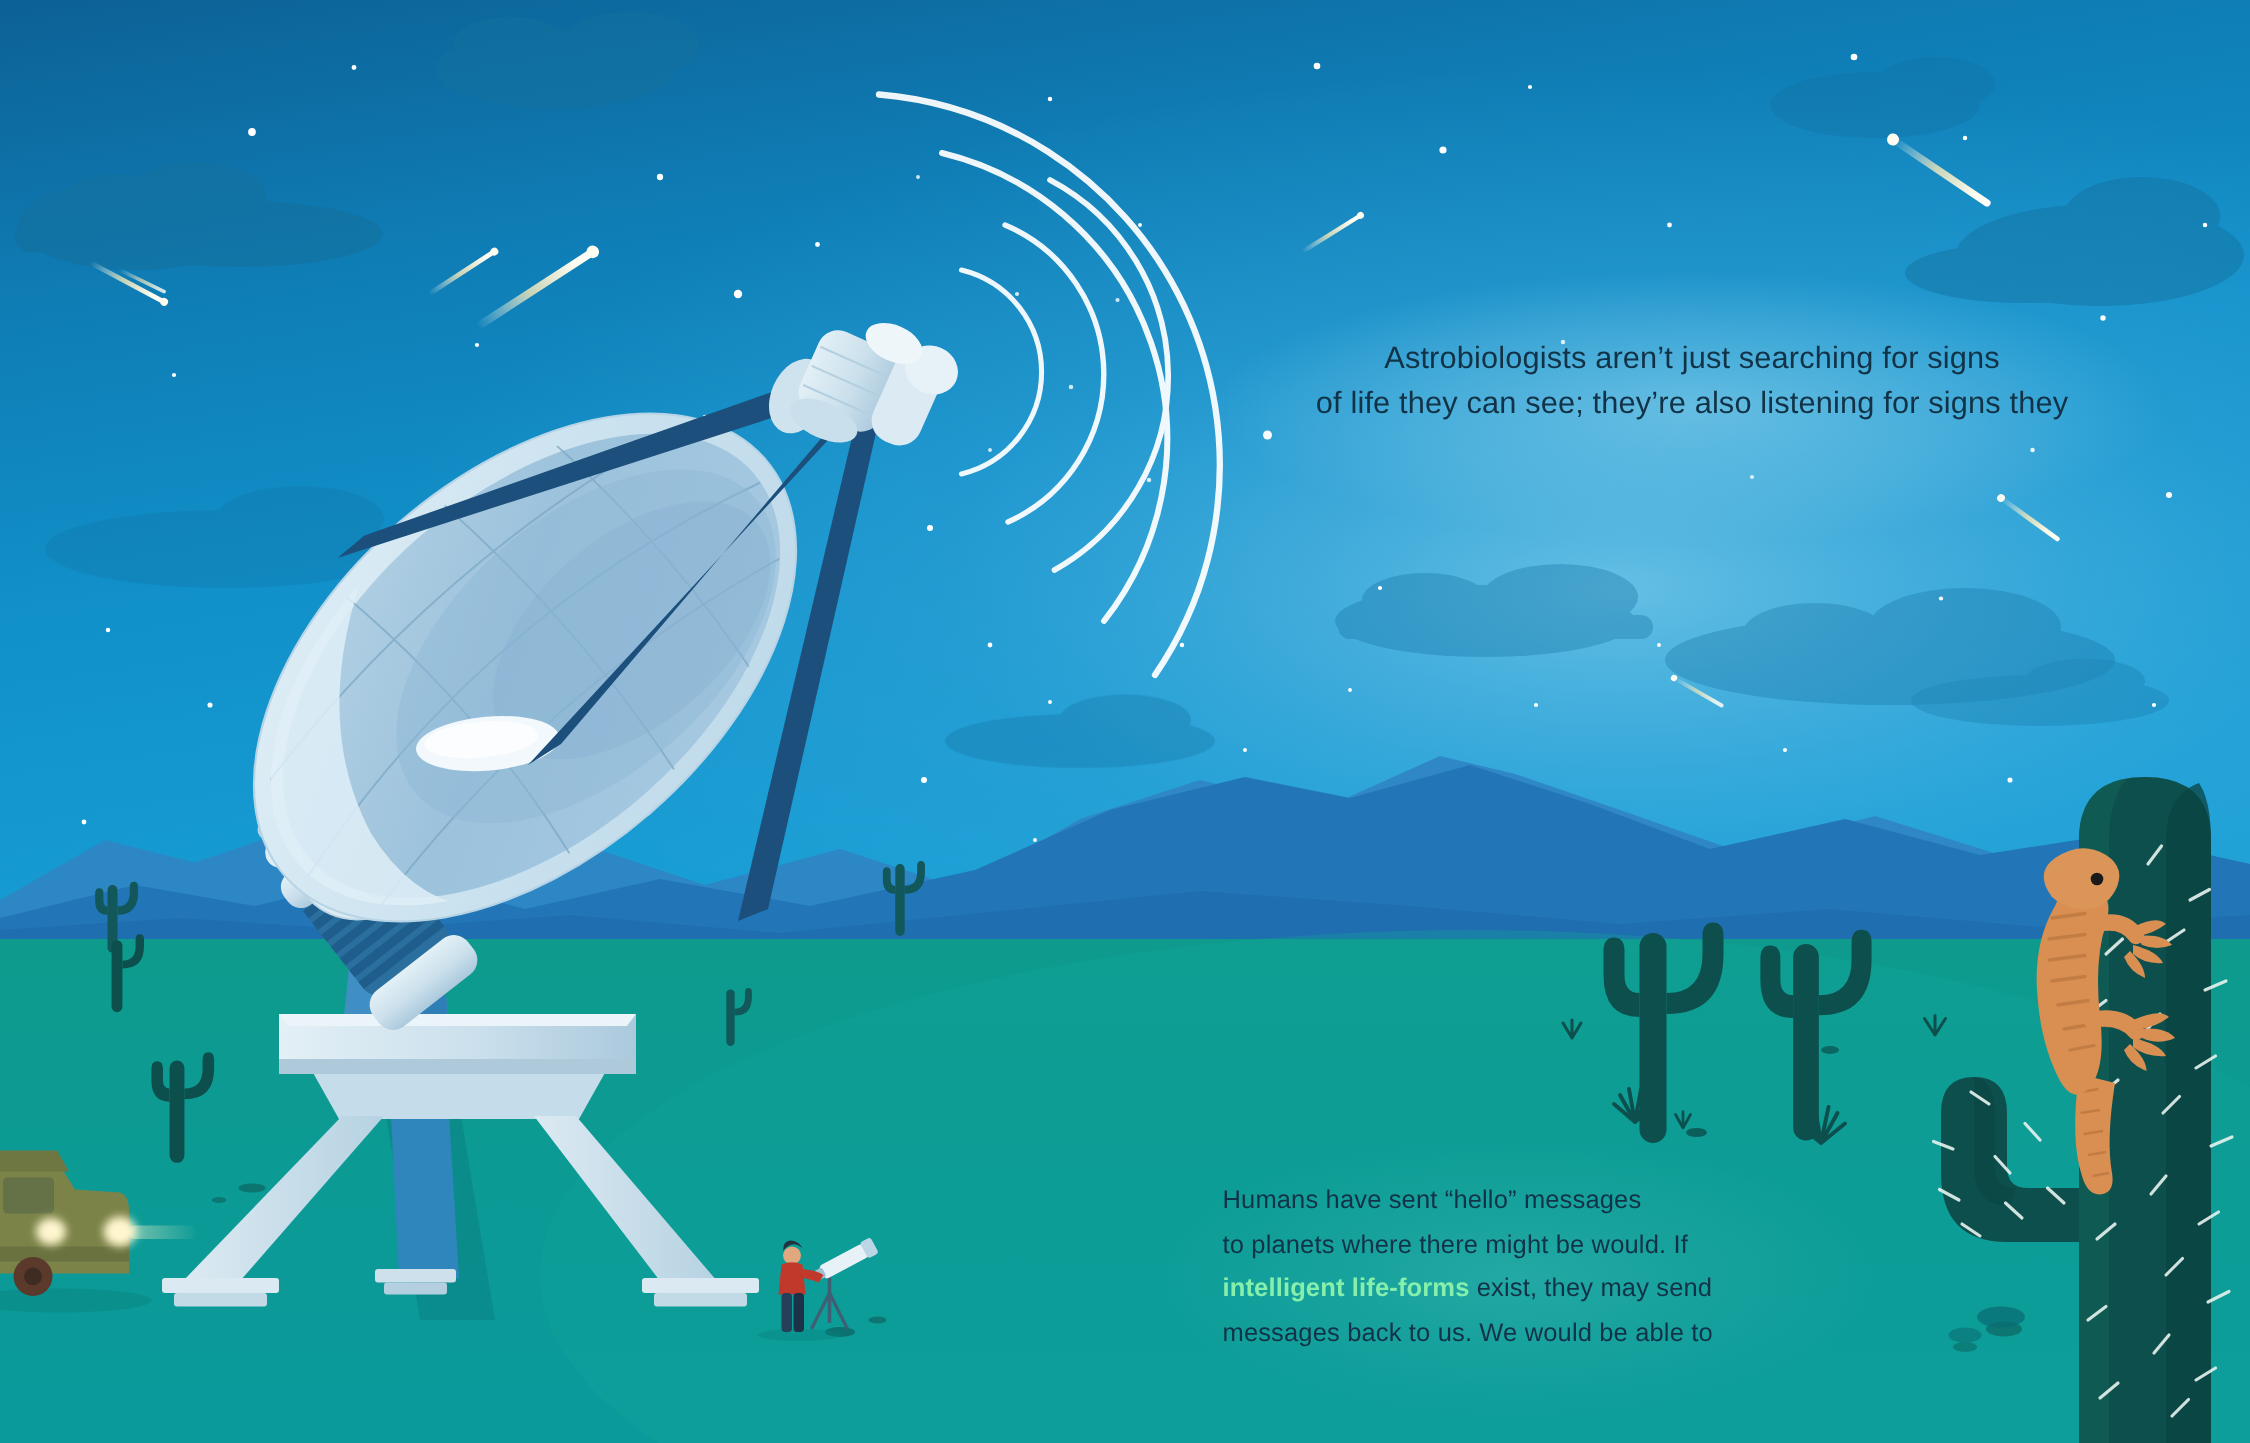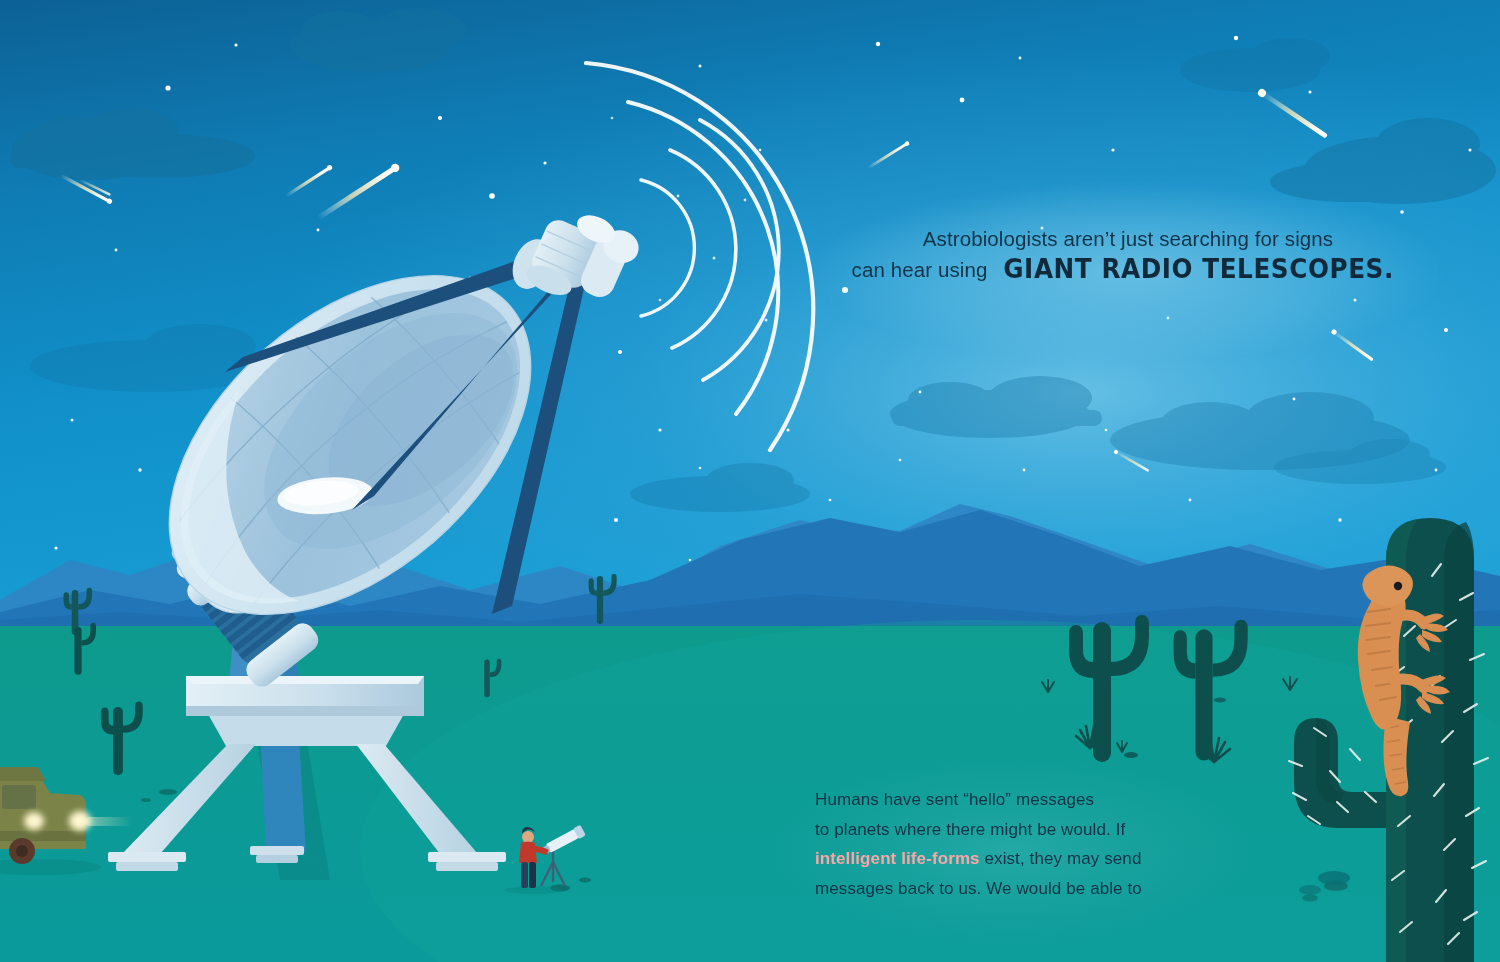--- a/index.html
+++ b/index.html
@@ -37,21 +37,21 @@
     transform:scaleX(.95);
     display:inline-block;
     vertical-align:-1px;
   }
   #bottom-text{
     left:815px; top:785px; width:420px;
     font-size:17px;
     line-height:29.5px;
     text-align:left;
   }
-  #bottom-text b{font-weight:700;color:#fca5a5;}
+  #bottom-text b{font-weight:700;color:#86efac;}
 </style>
 </head>
 <body>
 
 <div id="page">
 
 <svg viewBox="0 0 1500 962" xmlns="http://www.w3.org/2000/svg">
   <defs>
     <linearGradient id="skyGrad" x1="0" y1="0" x2="0.35" y2="1">
       <stop offset="0%" stop-color="#0c6195"></stop>
@@ -583,21 +583,21 @@
       <path d="M28,100 q11,10 11,18 q-11,-4 -15,-14 z"></path>
     </g>
   </g>
 
   <ellipse cx="1128" cy="272" rx="320" ry="92" fill="url(#topTextGlow)"></ellipse>
   <ellipse cx="1012" cy="852" rx="240" ry="96" fill="url(#botTextGlow)"></ellipse>
 </svg>
 
 <div id="top-text" class="textblock">
   <span class="l1">Astrobiologists aren’t just searching for signs</span>
-  <span class="l3"><span>can hear using</span>&nbsp;<span class="bigcaps">GIANT RADIO TELESCOPES.</span></span>
+  <span class="l2">of life they can see; they’re also listening for signs they</span>
 </div>
 
 <div id="bottom-text" class="textblock">
   <span>Humans have sent “hello” messages</span><br>
   <span>to planets where there might be would. If</span><br>
   <b>intelligent life-forms</b><span> exist, they may send</span><br>
   <span>messages back to us. We would be able to</span><br>
 </div>
 
 </div>

